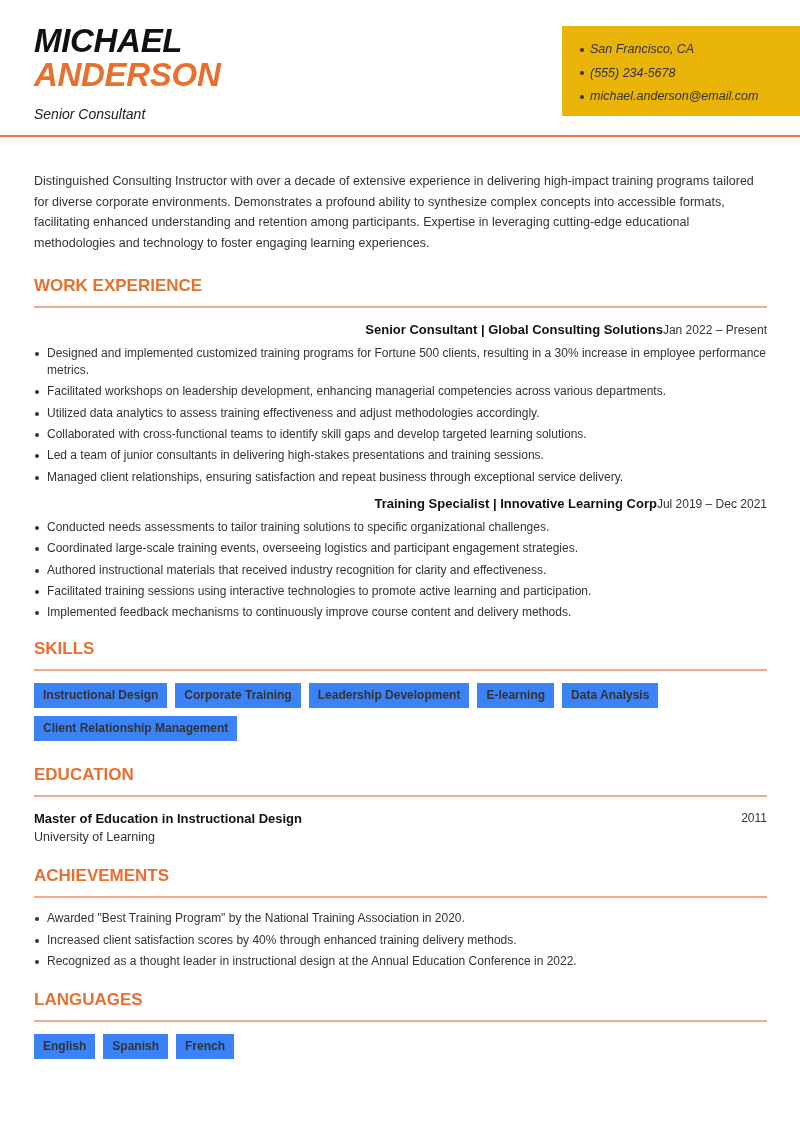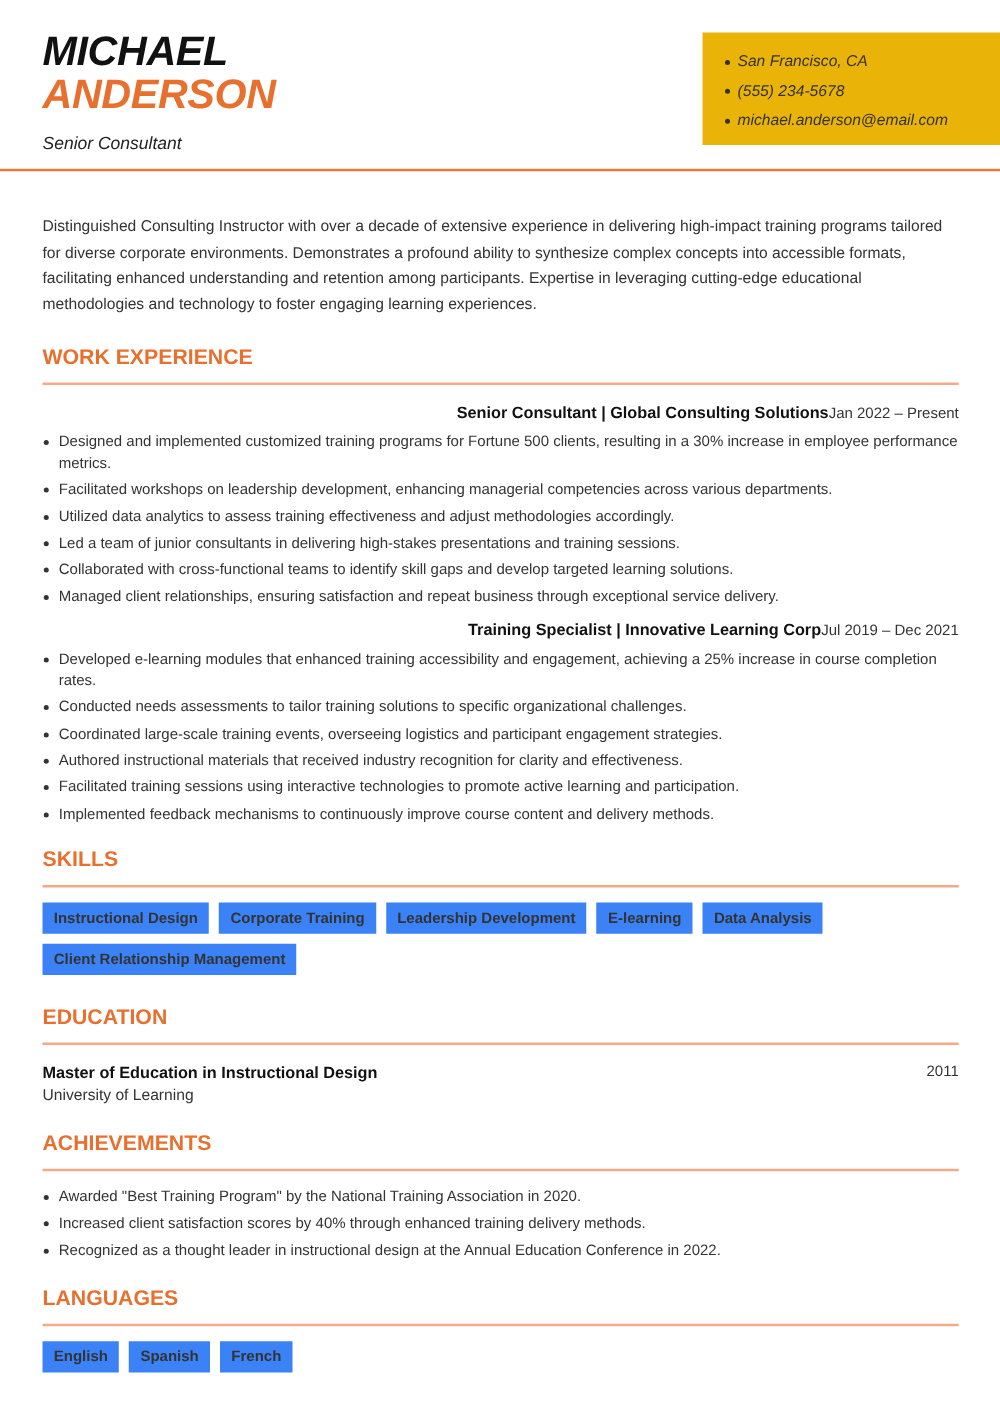--- a/index.html
+++ b/index.html
@@ -67,33 +67,32 @@
 
   <div>
     <div class="job-head" style="margin-top:14px;">
       <span class="job-role">Senior Consultant | Global Consulting Solutions</span>
       <span class="job-dates">Jan 2022 – Present</span>
     </div>
     <ul class="bullets">
       <li>Designed and implemented customized training programs for Fortune 500 clients, resulting in a 30% increase in employee performance metrics.</li>
       <li>Facilitated workshops on leadership development, enhancing managerial competencies across various departments.</li>
       <li>Utilized data analytics to assess training effectiveness and adjust methodologies accordingly.</li>
+      <li>Collaborated with cross-functional teams to identify skill gaps and develop targeted learning solutions.</li>
       <li>Led a team of junior consultants in delivering high-stakes presentations and training sessions.</li>
-      <li>Collaborated with cross-functional teams to identify skill gaps and develop targeted learning solutions.</li>
       <li>Managed client relationships, ensuring satisfaction and repeat business through exceptional service delivery.</li>
     </ul>
   </div>
 
   <div>
     <div class="job-head" style="margin-top:10px;">
       <span class="job-role">Training Specialist | Innovative Learning Corp</span>
       <span class="job-dates">Jul 2019 – Dec 2021</span>
     </div>
     <ul class="bullets">
-      <li>Developed e-learning modules that enhanced training accessibility and engagement, achieving a 25% increase in course completion rates.</li>
       <li>Conducted needs assessments to tailor training solutions to specific organizational challenges.</li>
       <li>Coordinated large-scale training events, overseeing logistics and participant engagement strategies.</li>
       <li>Authored instructional materials that received industry recognition for clarity and effectiveness.</li>
       <li>Facilitated training sessions using interactive technologies to promote active learning and participation.</li>
       <li>Implemented feedback mechanisms to continuously improve course content and delivery methods.</li>
     </ul>
   </div>
 
   <div class="section-title" style="margin-top:18px;">SKILLS</div>
   <div class="tags">

